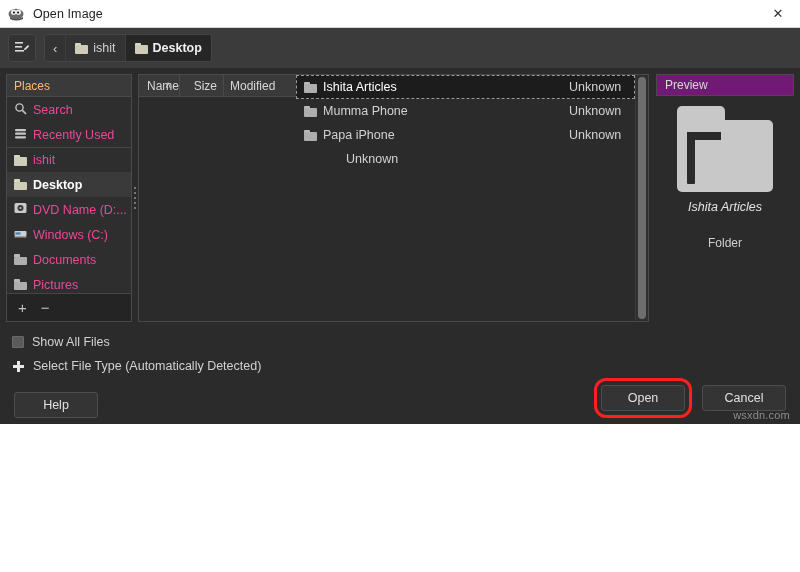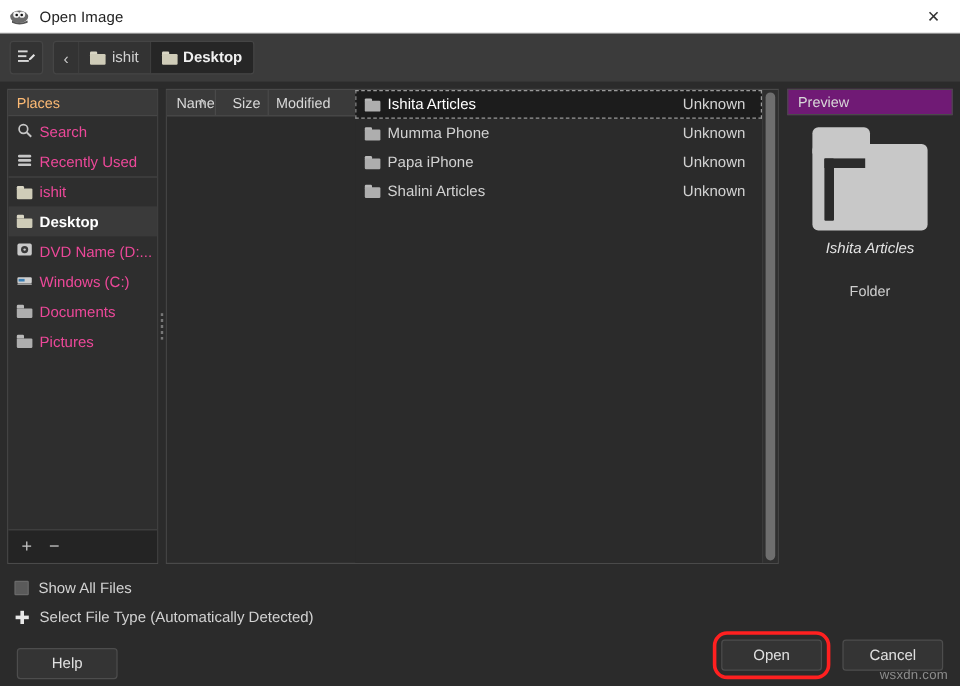--- a/index.html
+++ b/index.html
@@ -4,21 +4,21 @@
 <style>
   * { box-sizing: border-box; }
   html, body {
     margin: 0; padding: 0;
     width: 800px; height: 572px;
     overflow: hidden;
     font-family: "Liberation Sans", sans-serif;
   }
   #app {
     position: relative;
-    width: 800px; height: 572px;
+    width: 800px; height: 424px;
     background: #2b2b2b;
     color: #cfcfcf;
     display: flex;
     flex-direction: column;
   }
 
   
   .titlebar {
     height: 28px;
     background: #ffffff;
@@ -612,24 +612,20 @@
           <div class="frow">
             <span class="cname">
               <span class="folder-ico grey"></span>
               <span>Papa iPhone</span>
             </span>
             <span class="csize"></span>
             <span class="cmod">Unknown</span>
           </div>
 
           <div class="frow">
-            <span class="cname">
-              <span class="folder-ico grey"></span>
-              <span>Shalini Articles</span>
-            </span>
             <span class="csize"></span>
             <span class="cmod">Unknown</span>
           </div>
 
         </div>
         <div class="vscroll">
           <div class="thumb"></div>
         </div>
       </div>
     </div>

